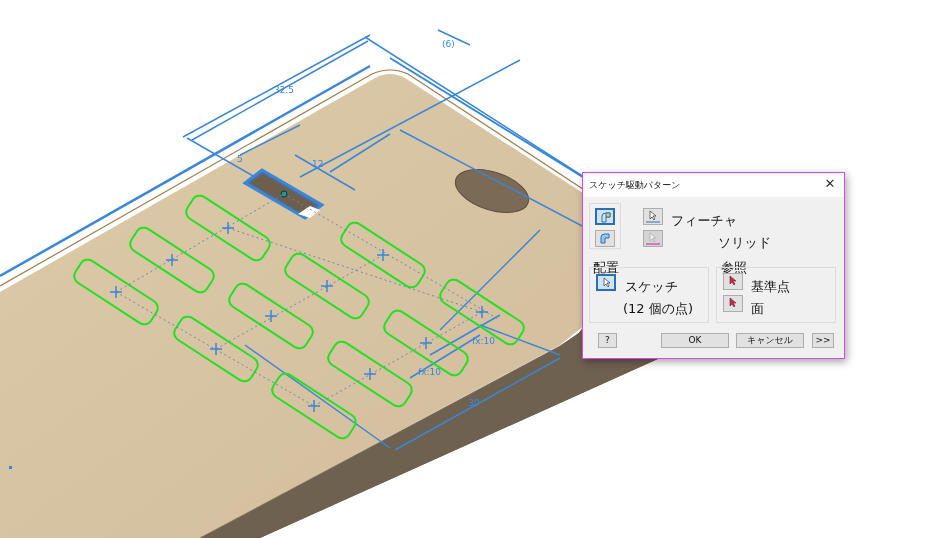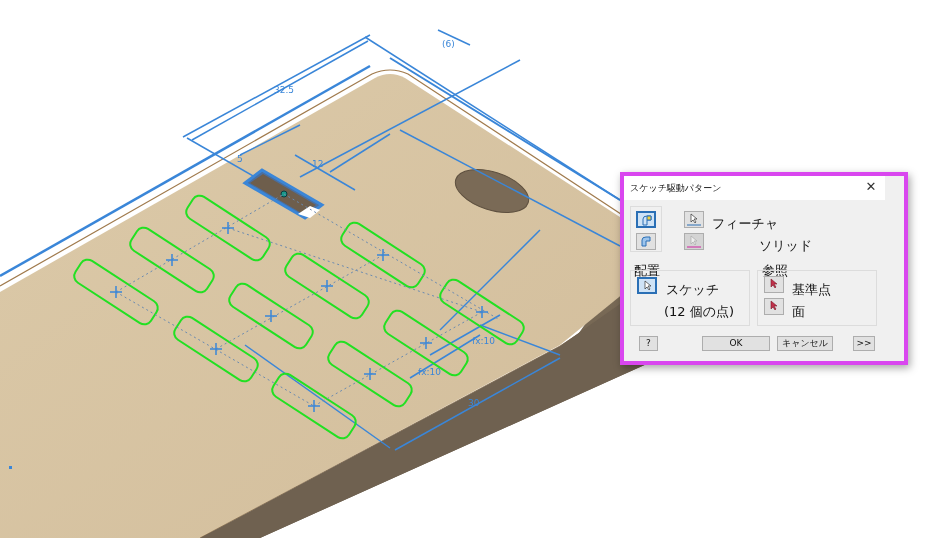--- a/index.html
+++ b/index.html
@@ -1,18 +1,18 @@
 <!DOCTYPE html>
 <html><head>
 <meta charset="utf-8">
 <style>
   html, body { margin:0; padding:0; }
   body { width:940px; height:538px; position:relative; overflow:hidden; background:#ffffff; font-family:"DejaVu Sans", sans-serif; }
   #viewport { position:absolute; left:0; top:0; width:940px; height:538px; }
-  .dlg { position:absolute; left:620px; top:172px; width:261px; height:185px; background:#f0f0f0; border:4px solid #d946ef; box-shadow:2px 3px 8px rgba(0,0,0,0.35); font-size:9px; color:#111;padding-left:19px; }
+  .dlg { position:absolute; left:582px; top:172px; width:261px; height:185px; background:#f0f0f0; border:1px solid #d946ef; box-shadow:2px 3px 8px rgba(0,0,0,0.35); font-size:9px; color:#111; }
   .dlg .titlebar { position:absolute; left:0; top:0; width:261px; height:24px; background:#ffffff; }
   .dlg .title { position:absolute; left:6px; top:6px; font-size:9px; }
   .dlg .close { position:absolute; right:6px; top:3px; width:16px; height:16px; font-size:13px; line-height:16px; text-align:center; color:#333; cursor:pointer; }
   .iconbtn { position:absolute; width:20px; height:17px; border:1px solid #adadad; background:#e1e1e1; box-sizing:border-box; }
   .iconbtn.sel { border:2px solid #2a6fb5; background:#cfe3f6; }
   .iconbtn svg { position:absolute; left:2px; top:1px; }
   .label { position:absolute; font-size:13px; white-space:nowrap; }
   .group { position:absolute; border:1px solid #dcdcdc; box-sizing:border-box; }
   .btn { position:absolute; height:15px; border:1px solid #adadad; background:#e1e1e1; box-sizing:border-box; font-size:9px; text-align:center; line-height:13px; cursor:pointer; }
 </style>
@@ -200,15 +200,15 @@
   <span class="label" style="left:168px;top:105px;font-family:Liberation Serif, serif;">基準点</span>
   <div class="iconbtn" style="left:140px;top:122px;">
     <svg width="14" height="12">
         <path d="M4,1 L4,9 L6,7 L8,10 L9,9 L7,6 L10,6 Z" fill="#c0304a" stroke="#7a1a2a" stroke-width="0.6"></path>
       </svg>
   </div>
   <span class="label" style="left:168px;top:127px;">面</span>
 
   <div class="btn" style="left:15px;top:160px;width:19px;">?</div>
   <div class="btn" style="left:78px;top:160px;width:68px;">OK</div>
-  <div class="btn" style="left:153px;top:160px;width:56px;">キャンセル</div>
+  <div class="btn" style="left:153px;top:160px;width:68px;">キャンセル</div>
   <div class="btn" style="left:229px;top:160px;width:22px;">&gt;&gt;</div>
 </div>
 
 </body></html>

